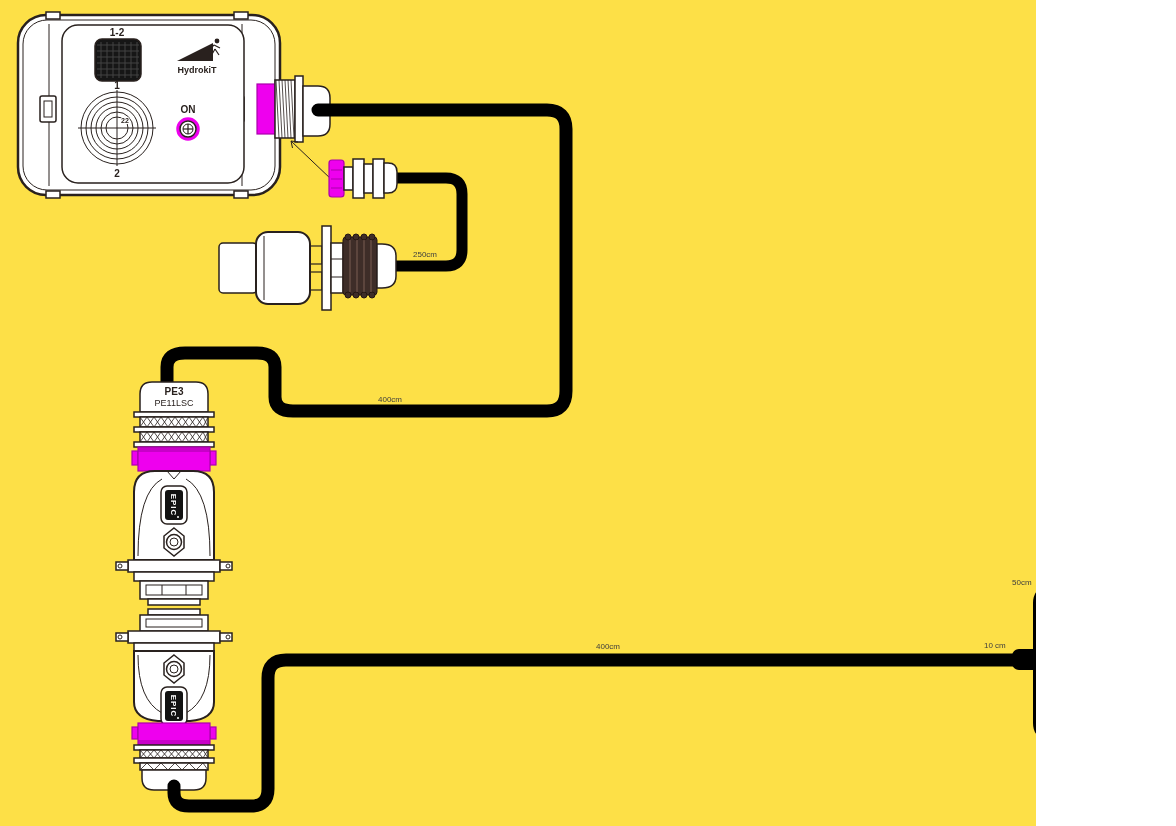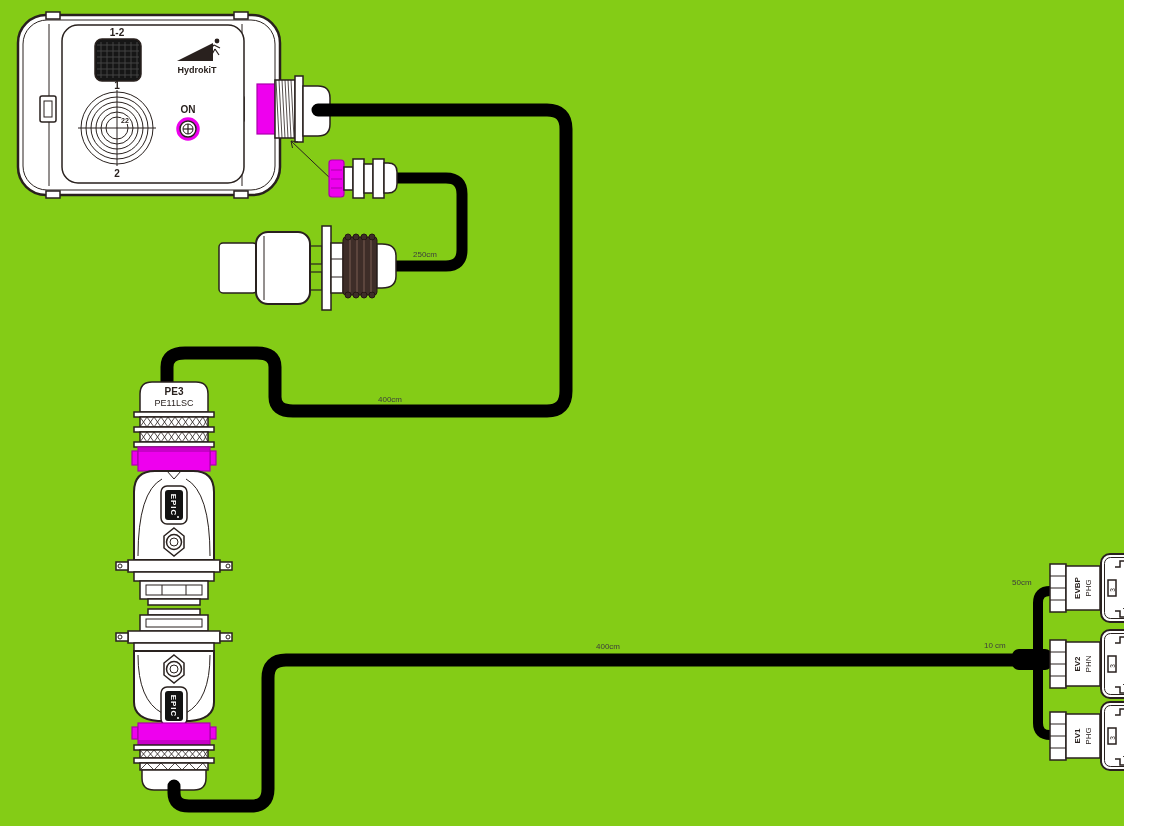--- a/index.html
+++ b/index.html
@@ -1,16 +1,16 @@
 <!DOCTYPE html>
 <html style="--accent: #ee00ee; --accent-dark: #aa00aa; --line: #29211e; --knurl: #3e2d28; --cable: #000000;"><head>
 <meta charset="utf-8">
 <style>
   html,body{margin:0;padding:0;background:#ffffff;}
-  #canvas{position:relative;width:1124px;height:826px;background:#84cc16;overflow:hidden;}
+  #canvas{position:relative;width:1036px;height:826px;background:#fde047;overflow:hidden;}
   svg text{font-family:"Liberation Sans",sans-serif;fill:var(--line);}
   .b{font-weight:700}
   .s65{font-size:6.5px}.s7{font-size:7px}.s8{font-size:8px}.s9{font-size:9px}
   .s10{font-size:10px}
   .mid{text-anchor:middle}
   .lbl{fill:#3d3d3d}
   .w{fill:#fff;stroke:var(--line);stroke-width:1.5}
   .w2{fill:#fff;stroke:var(--line);stroke-width:2}
   .w25{fill:#fff;stroke:var(--line);stroke-width:2.5}
   .n{fill:none;stroke:var(--line);stroke-width:1}

